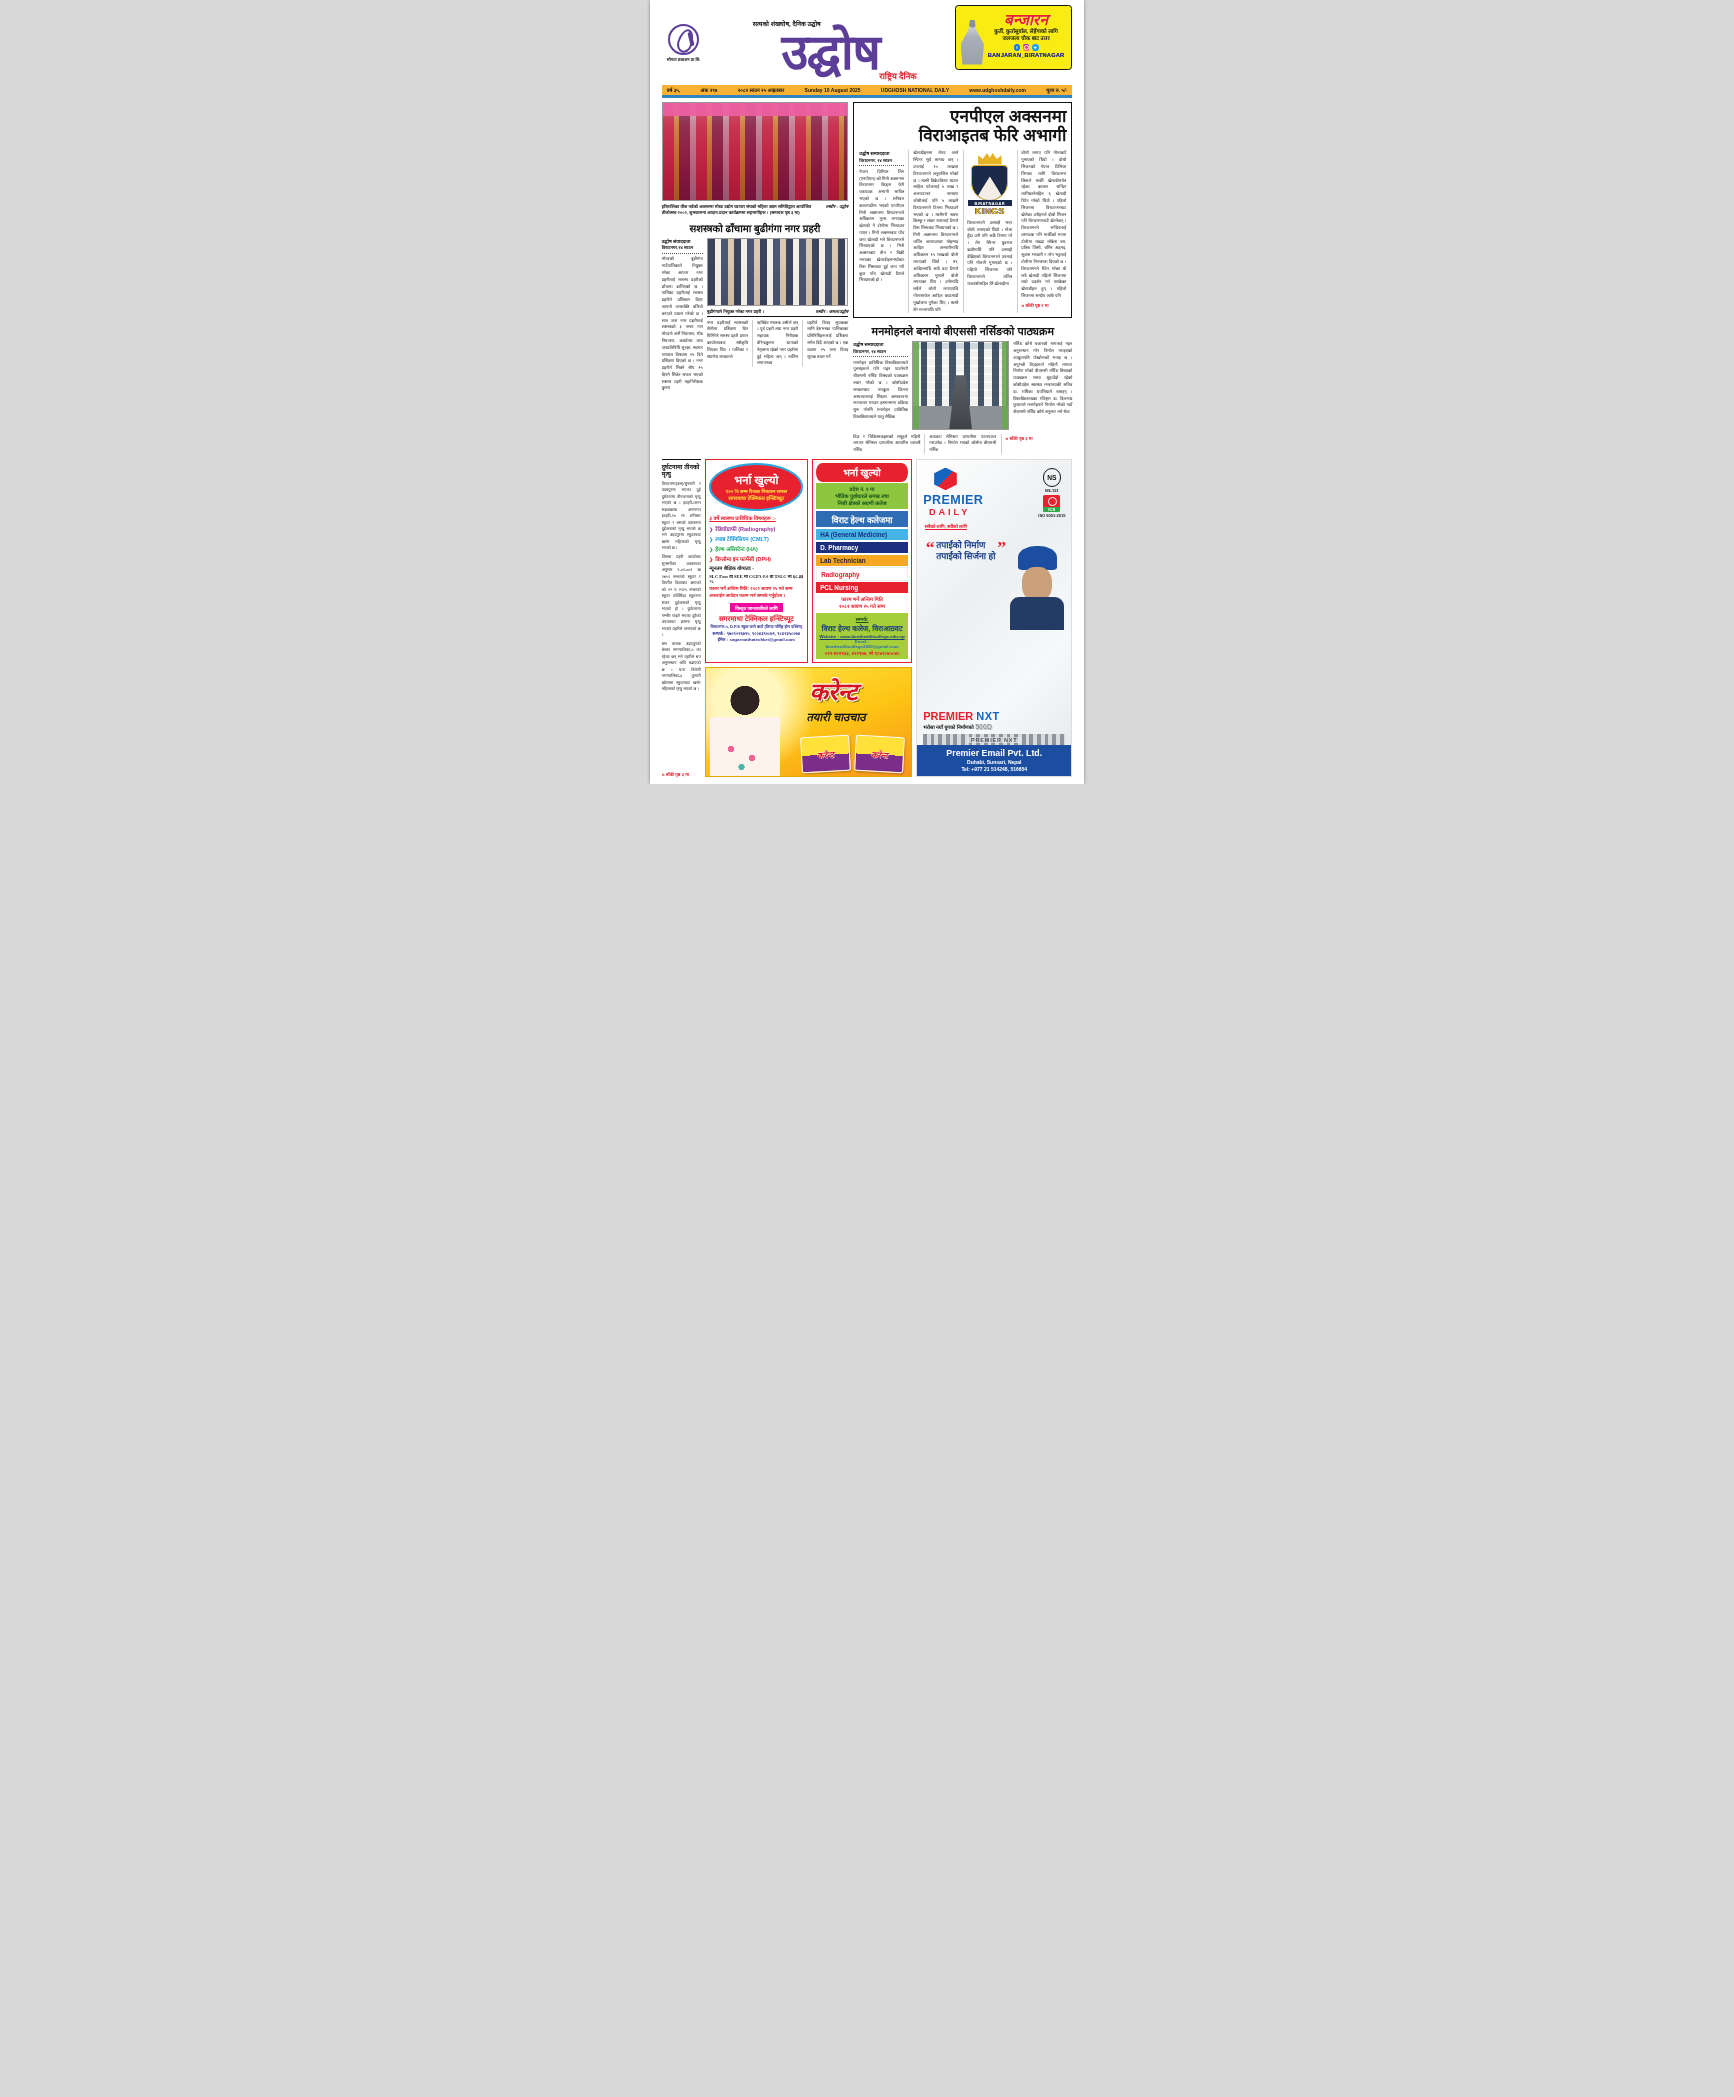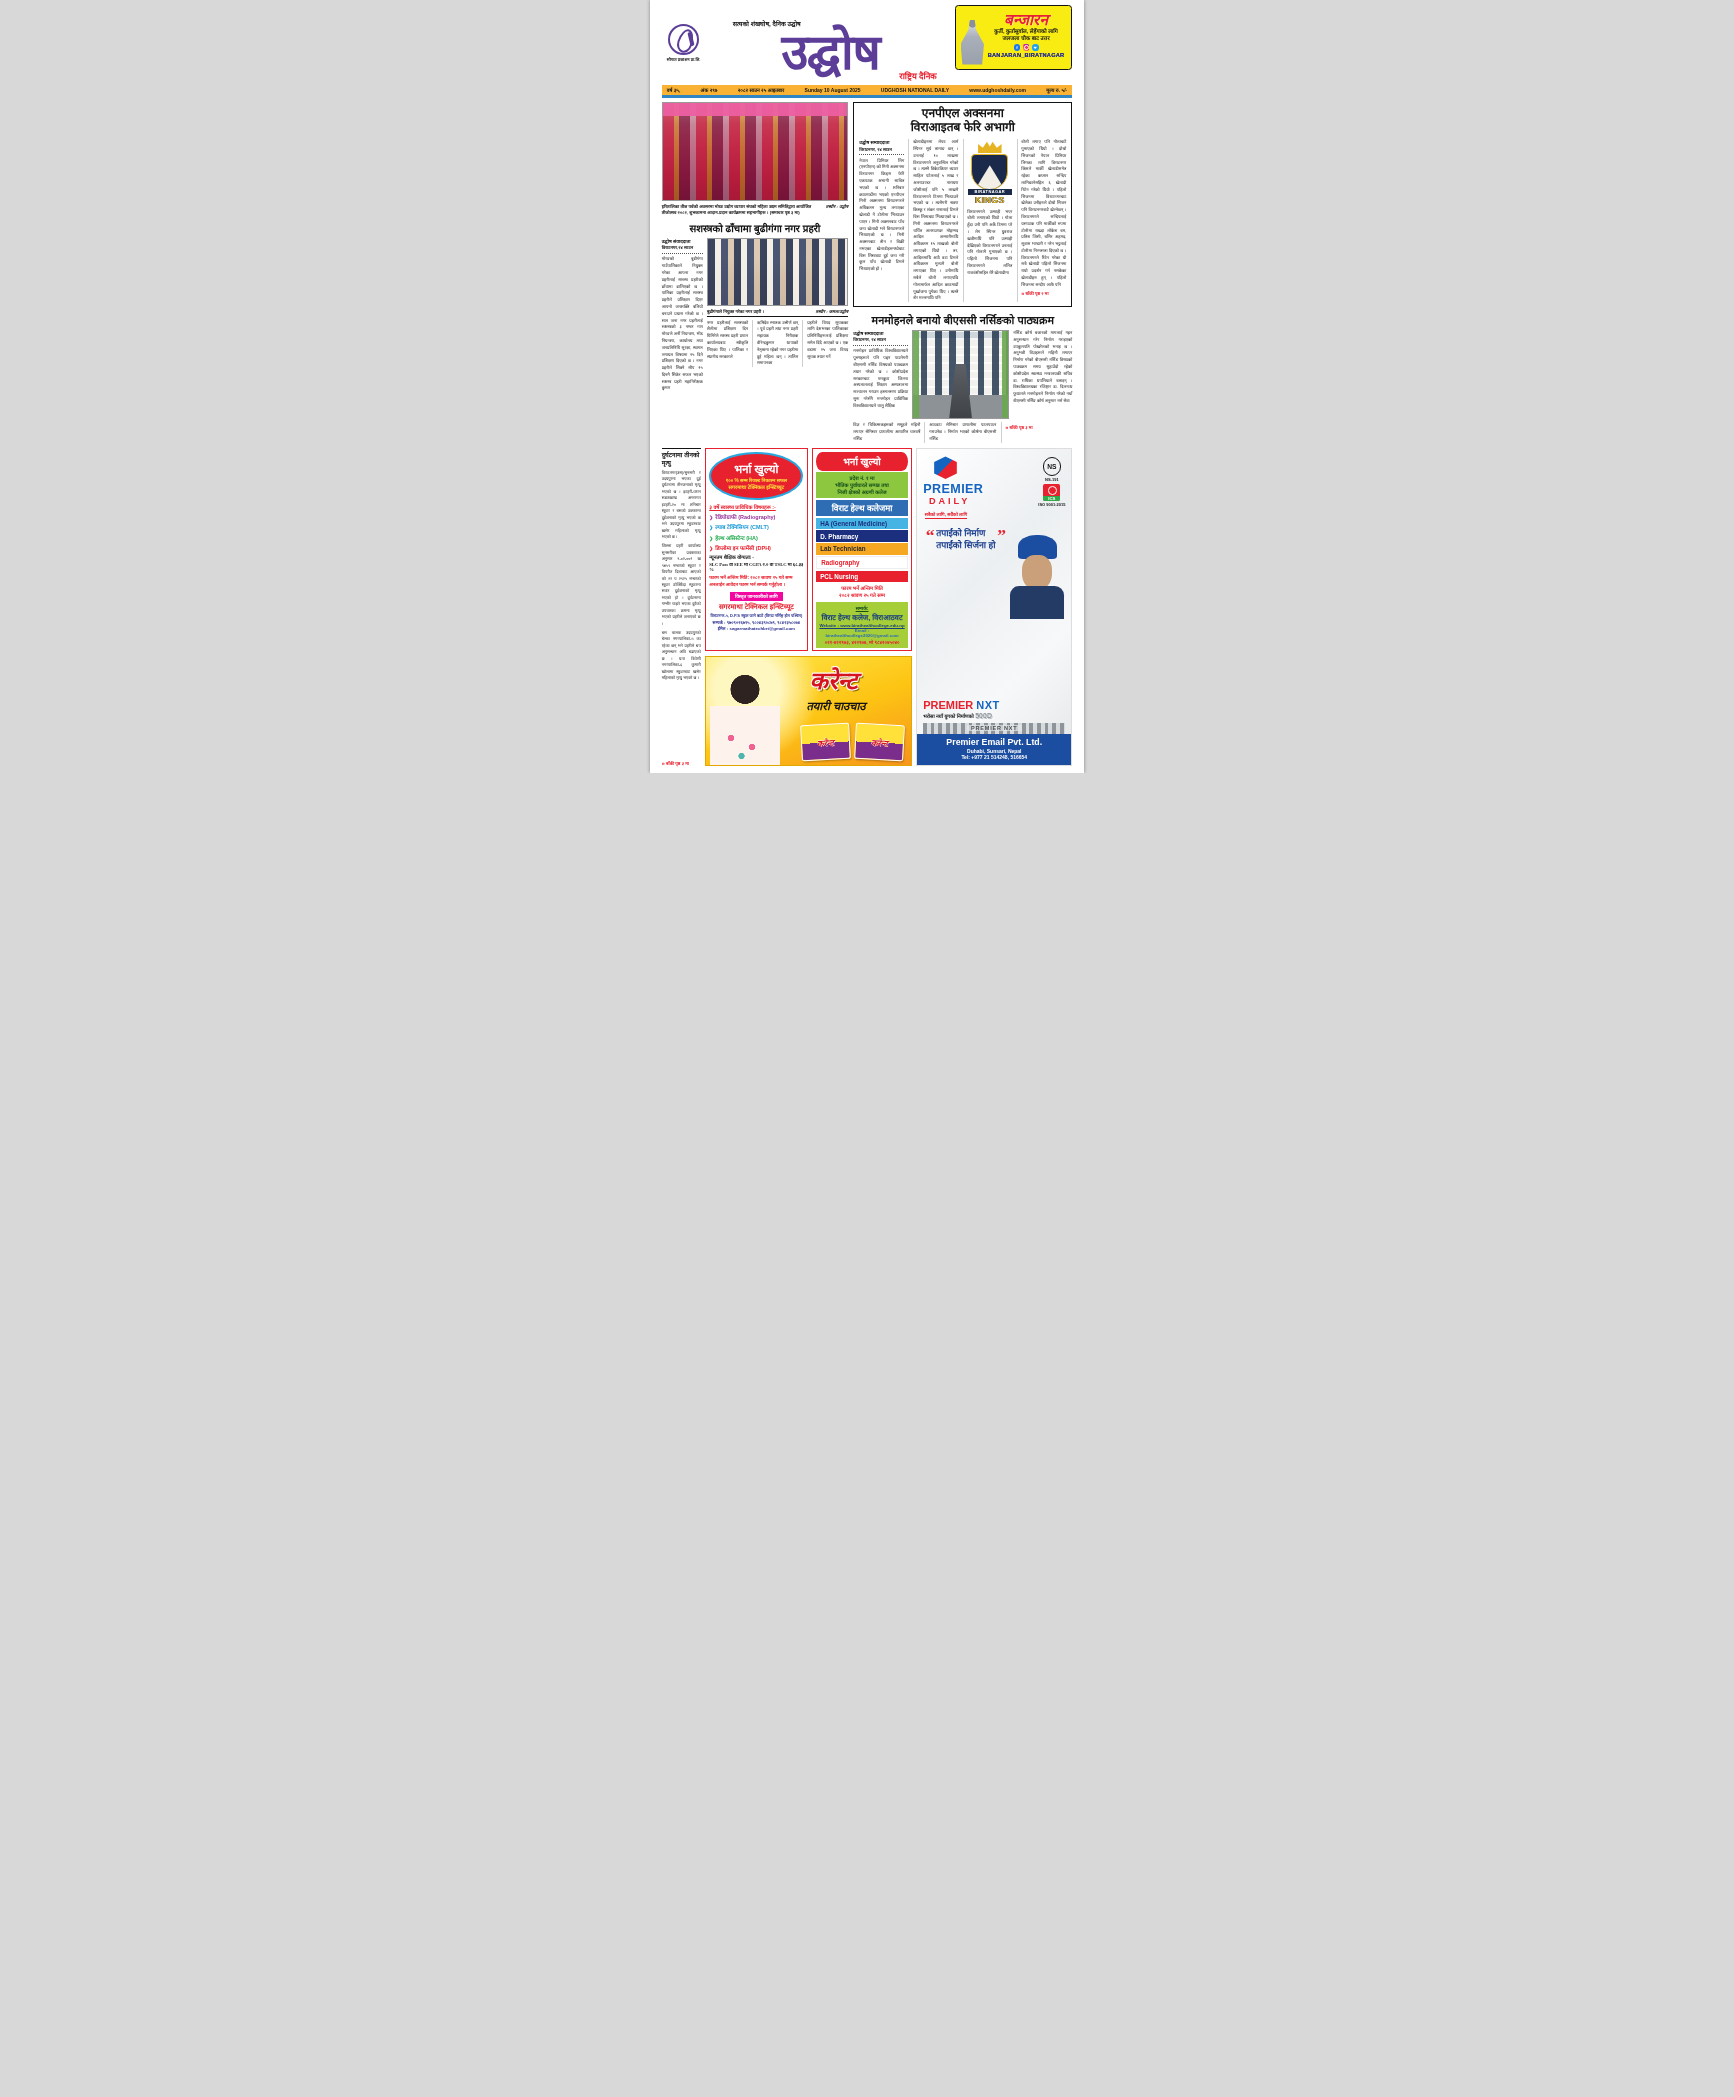--- a/index.html
+++ b/index.html
@@ -1,20 +1,20 @@
 <!DOCTYPE html>
 <html style="font-size:6.7px"><head>
 <meta charset="utf-8">
 <style>
   * { margin:0; padding:0; box-sizing:border-box; }
   body { background:#d8d8d8; font-family:"Liberation Sans", sans-serif; color:#141414; }
   .page { width:434px; min-height:669px; margin:0 auto; background:#fff; padding:5px 11.7px 7.6px; box-shadow:0 0 3.4px rgba(0,0,0,.4); }
 
   
-  .masthead { display:flex; gap:0; align-items:flex-start; }
+  .masthead { display:flex; gap:20px; align-items:flex-start; }
   .logo-block { width:44px; text-align:center; padding-top:18.5px; flex:none; }
   .emblem { width:31px; height:31px; border:2.1px solid #5c3e99; border-radius:50%; margin:0 auto 2.5px; position:relative; }
   .emblem::before { content:""; position:absolute; left:7.6px; top:3.4px; width:11px; height:20px; border:2.5px solid #5c3e99; border-radius:50% 50% 50% 50% / 60% 60% 40% 40%; transform:rotate(18deg); }
   .emblem::after { content:""; position:absolute; right:4.2px; top:6.7px; width:4.2px; height:14.3px; background:#5c3e99; transform:rotate(-14deg); border-radius:1.7px; }
   .publisher { font-size:4.2px; font-weight:bold; }
   .mast-center { flex:1; min-width:0; }
   .tagline { font-size:6.3px; font-weight:bold; margin:14.3px 0 0 27px; }
   .paper-title { font-size:49px; font-weight:bold; color:#5c3e99; line-height:.98; text-align:center; letter-spacing:-1.3px; }
   .paper-subtitle { color:#e8212e; font-size:8.4px; font-weight:bold; text-align:right; margin:-5.9px 18.5px 0 0; }
   .banjaran { width:117px; flex:none; background:#f8ec12; border:0.8px solid #141414; border-radius:3.4px; padding:2.5px; }
@@ -67,21 +67,21 @@
   .police-photo { height:68px; border:0.4px solid #999; background:
       repeating-linear-gradient(90deg, rgba(28,42,74,.85) 0 6.7px, rgba(245,242,234,.9) 6.7px 12.6px, rgba(36,54,94,.8) 12.6px 20px, rgba(210,190,165,.6) 20px 26px),
       linear-gradient(180deg, #e8d9c8 0 30%, #d9c6b2 55%, #cbb49e 100%); }
   .cap-row.under { border-bottom:0.8px solid #141414; margin-bottom:2.5px; }
   .cols3 { display:flex; gap:4.2px; }
   .cols3 .col { flex:1; }
   .cols3 .col + .col { border-left:0.4px solid #cfcfcf; padding-left:3.8px; }
 
   
   .npl-box { border:0.8px solid #141414; padding:4.2px 5px 3.4px; }
-  .npl-h { font-size:12px; line-height:1.12; text-align:center; }
+  .npl-h { font-size:17px; line-height:1.12; text-align:right; }
   .npl-cols { display:flex; gap:4.2px; margin-top:5px; }
   .ncol { flex:1; min-width:0; }
   .ncol + .ncol { border-left:0.4px solid #cfcfcf; padding-left:3.8px; }
   .kings { text-align:center; margin:1.7px auto 3.4px; width:44px; }
   .crown { width:23.5px; height:12.6px; margin:0 auto; background:#e6b422; clip-path:polygon(0 100%,0 25%,20% 55%,38% 8%,50% 45%,62% 8%,80% 55%,100% 25%,100% 100%); }
   .shield { width:37px; height:36px; margin:0.8px auto 0; background:#1b2a4a; border:1.3px solid #e6b422; border-radius:4.2px 4.2px 19.3px 19.3px; display:flex; align-items:flex-end; justify-content:center; overflow:hidden; }
   .mountain { width:29px; height:24px; background:#f3efe6; clip-path:polygon(50% 0,78% 55%,100% 100%,0 100%,22% 55%); }
   .kings-banner { background:#1b2a4a; color:#fff; font-size:4px; font-weight:bold; letter-spacing:0.4px; padding:0.8px 0; margin-top:-1.7px; }
   .kings-word { color:#e6b422; font-size:8.8px; font-weight:bold; letter-spacing:0.4px; text-shadow:0.4px 0.4px 0 #1b2a4a, -0.4px 0.4px 0 #1b2a4a; }
 

